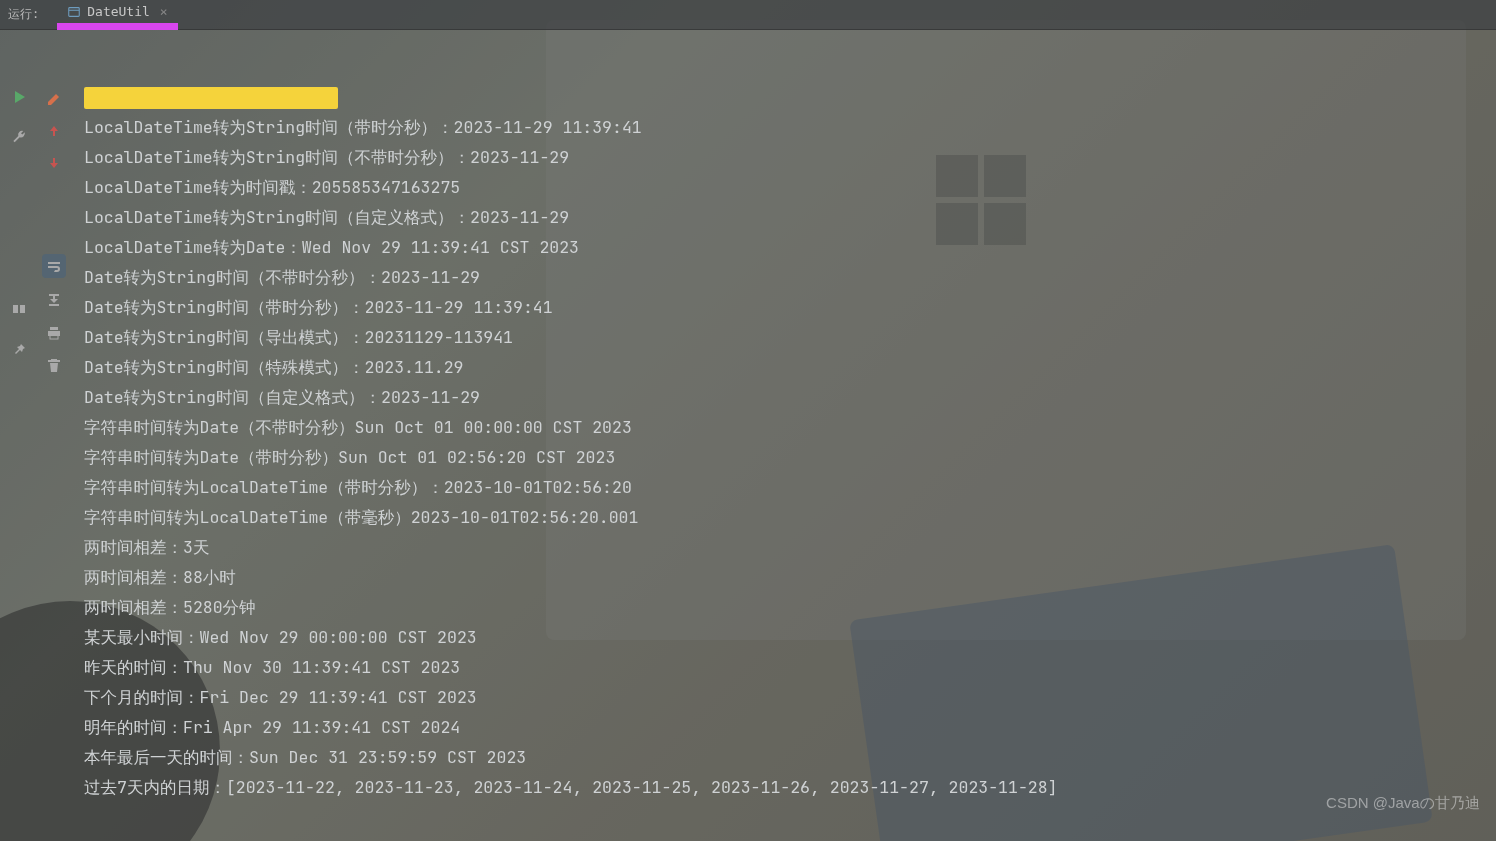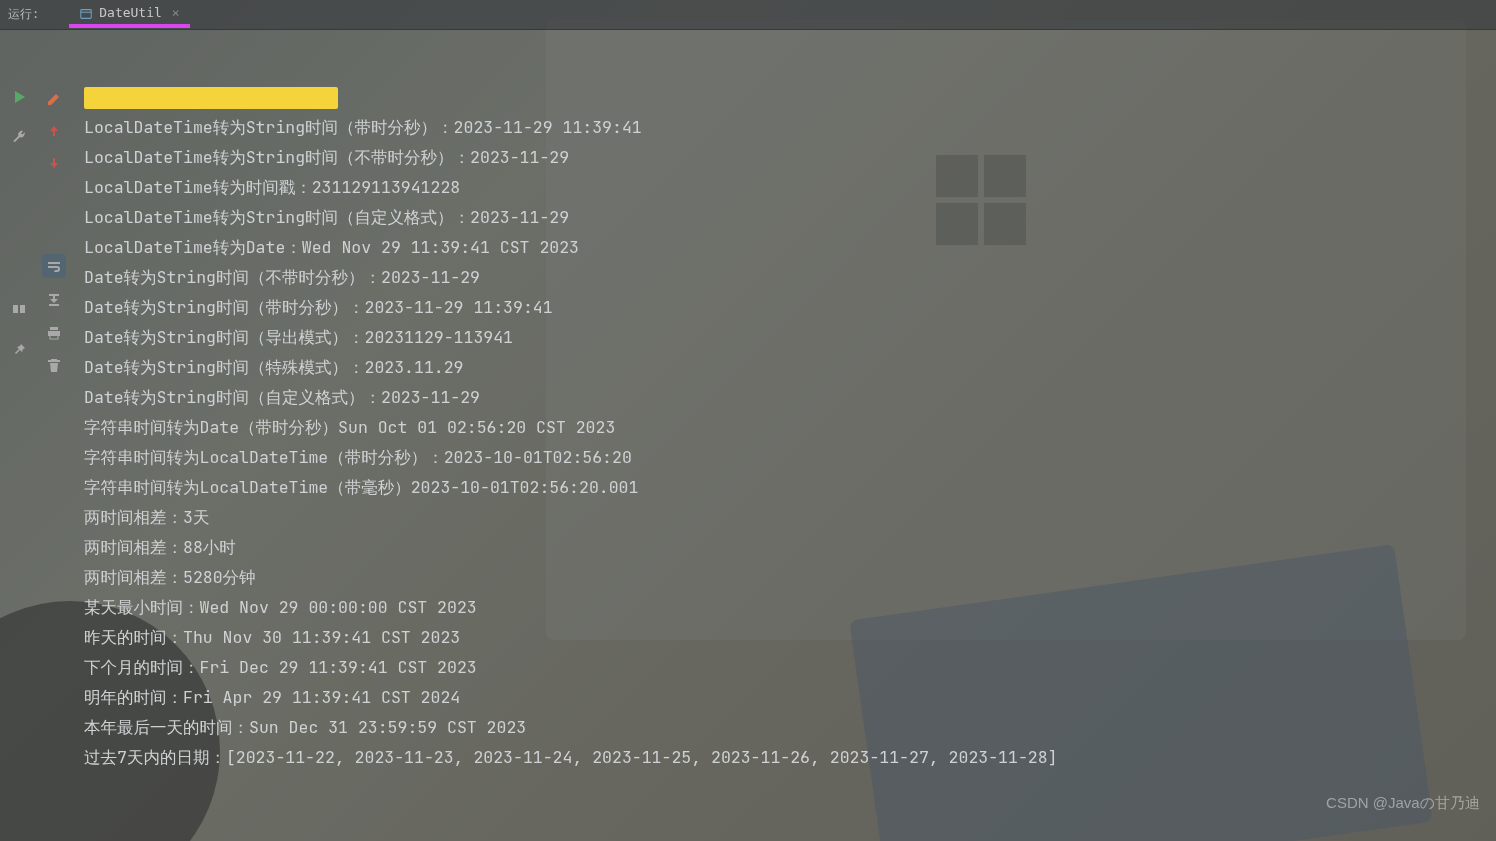--- a/index.html
+++ b/index.html
@@ -63,32 +63,31 @@
   z-index: 0;
 }
 .top-bar {
   position: relative;
   z-index: 2;
   height: 30px;
   display: flex;
   align-items: center;
   background: rgba(60, 63, 65, 0.7);
   border-bottom: 1px solid rgba(40,40,40,0.5);
-  gap: 12px;
 }
 .top-label {
   color: #bbb;
   font-size: 12px;
   padding: 0 10px 0 8px;
 }
 .tab {
   display: flex;
   align-items: center;
   padding: 4px 10px;
-  border-bottom: 4px solid #d946ef;
+  border-bottom: 7px solid #d946ef;
   margin-left: 8px;
   gap: 6px;
 }
 .tab-icon {
   width: 14px;
   height: 14px;
   color: #6e9cbe;
 }
 .tab-title { color: #c8c8c8; font-size: 13px; }
 .tab-close { color: #888; font-size: 13px; margin-left: 4px; cursor: pointer; }
@@ -249,28 +248,29 @@
         <svg viewBox="0 0 16 16" fill="currentColor">
           <path d="M5 3V2h6v1h3v2H2V3h3zm-1 3h8l-1 9H5L4 6z"></path>
         </svg>
       </div>
   </div>
 
   <div class="console">
     <div class="console-line"><span class="line-highlight"></span></div>
     <div class="console-line">LocalDateTime转为String时间（带时分秒）：2023-11-29 11:39:41</div>
     <div class="console-line">LocalDateTime转为String时间（不带时分秒）：2023-11-29</div>
-    <div class="console-line">LocalDateTime转为时间戳：231129113941228</div>
+    <div class="console-line">LocalDateTime转为时间戳：205585347163275</div>
     <div class="console-line">LocalDateTime转为String时间（自定义格式）：2023-11-29</div>
     <div class="console-line">LocalDateTime转为Date：Wed Nov 29 11:39:41 CST 2023</div>
     <div class="console-line">Date转为String时间（不带时分秒）：2023-11-29</div>
     <div class="console-line">Date转为String时间（带时分秒）：2023-11-29 11:39:41</div>
     <div class="console-line">Date转为String时间（导出模式）：20231129-113941</div>
     <div class="console-line">Date转为String时间（特殊模式）：2023.11.29</div>
     <div class="console-line">Date转为String时间（自定义格式）：2023-11-29</div>
+    <div class="console-line">字符串时间转为Date（不带时分秒）Sun Oct 01 00:00:00 CST 2023</div>
     <div class="console-line">字符串时间转为Date（带时分秒）Sun Oct 01 02:56:20 CST 2023</div>
     <div class="console-line">字符串时间转为LocalDateTime（带时分秒）：2023-10-01T02:56:20</div>
     <div class="console-line">字符串时间转为LocalDateTime（带毫秒）2023-10-01T02:56:20.001</div>
     <div class="console-line">两时间相差：3天</div>
     <div class="console-line">两时间相差：88小时</div>
     <div class="console-line">两时间相差：5280分钟</div>
     <div class="console-line">某天最小时间：Wed Nov 29 00:00:00 CST 2023</div>
     <div class="console-line">昨天的时间：Thu Nov 30 11:39:41 CST 2023</div>
     <div class="console-line">下个月的时间：Fri Dec 29 11:39:41 CST 2023</div>
     <div class="console-line">明年的时间：Fri Apr 29 11:39:41 CST 2024</div>

